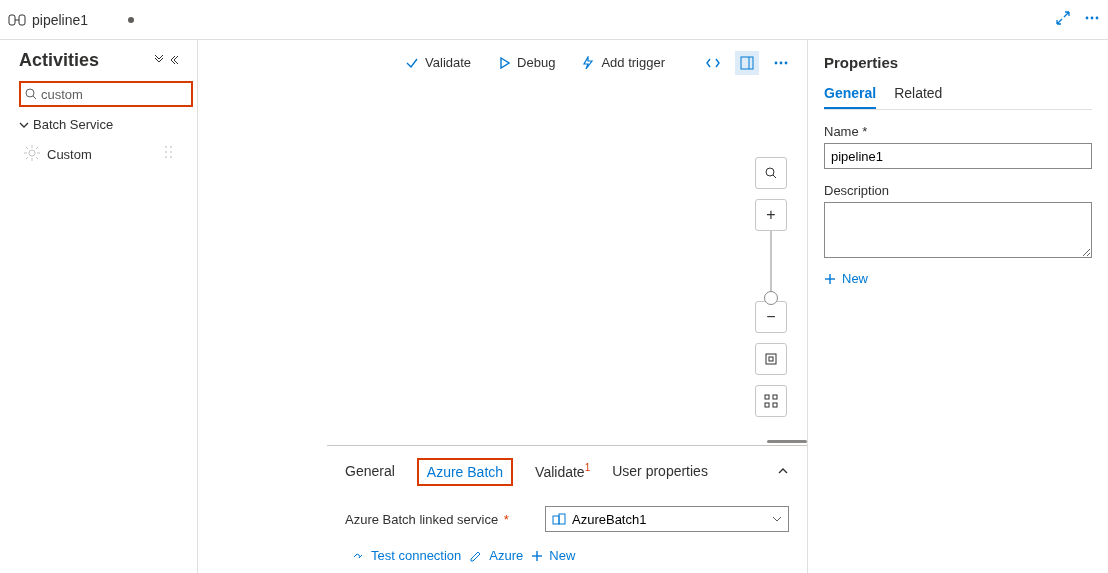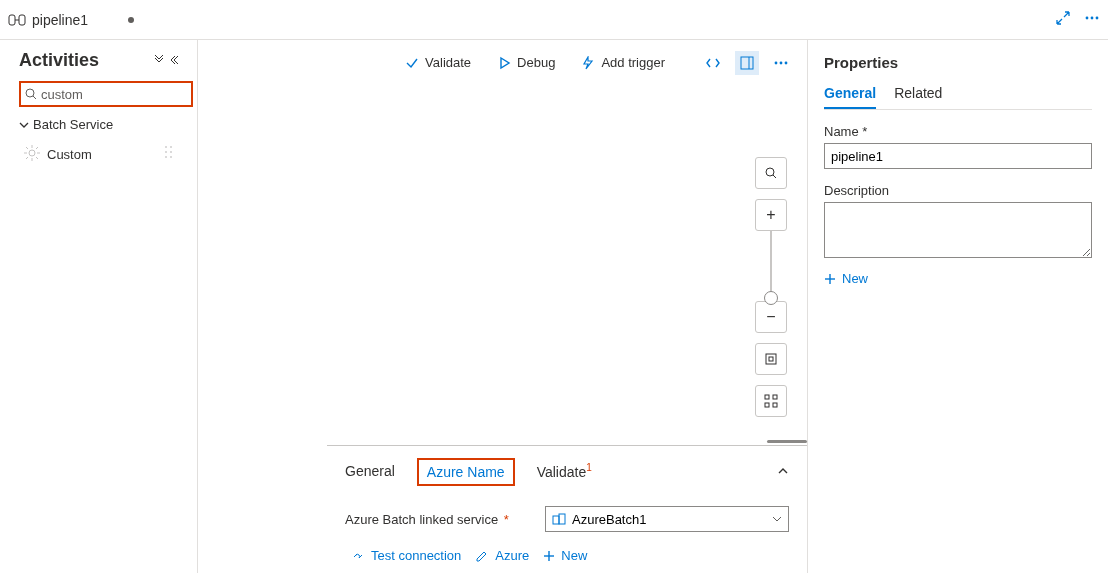--- a/index.html
+++ b/index.html
@@ -65,21 +65,21 @@
   .btabs .tab.selected { border-bottom:2px solid #0078d4; color:#0078d4; }
   .btabs .tab.highlight { border:2px solid #d83b01; padding:4px 8px;}
   .btabs .sup { color:#d83b01; font-size:10px; vertical-align:super;}
   .btabs .spacer { flex:1;}
   .btabs .chev-up { color:#323130;}
   .form-row { display:flex; align-items:center; margin-top:18px;}
   .form-row .label { width:200px; font-size:13px;}
   .form-row .req { color:#d83b01; margin-left:2px;}
   .select { display:flex; align-items:center; border:1px solid #8a8886; height:26px; width:244px; padding:0 6px; justify-content:space-between;}
   .select .left { display:flex; align-items:center; gap:6px; color:#000000;}
-  .form-actions { display:flex; gap:14px; margin-top:16px; padding-left:6px;}
+  .form-actions { display:flex; gap:8px; margin-top:16px; padding-left:6px;}
   .form-actions .lnk { display:flex; align-items:center; gap:6px; color:#0078d4; cursor:pointer; font-size:13px;}
 
   
   .props { width:300px; padding:14px 16px;}
   .props h4 { font-size:15px; font-weight:600; margin-bottom:14px;}
   .props .ptabs { display:flex; gap:18px; border-bottom:1px solid #e1dfdd;}
   .props .ptabs .ptab { padding-bottom:6px; font-size:14px; cursor:pointer; border-bottom:2px solid transparent;}
   .props .ptabs .ptab.selected { color:#0078d4; border-bottom:2px solid #0078d4; font-weight:600;}
   .props .field-label { margin-top:14px; font-size:13px;}
   .props input[type=text] { width:100%; border:1px solid #8a8886; height:26px; padding:0 6px; margin-top:4px; font-size:13px;}
@@ -283,22 +283,23 @@
           </div>
         </div>
       </div>
 
       <div class="bottom-handle">
           <div></div>
         </div>
       <div class="bottom">
         <div class="btabs">
           <span class="tab">General</span>
-          <span class="tab selected highlight">Azure Name</span>
+          <span class="tab selected highlight">Azure Batch</span>
           <span class="tab"><span>Validate</span><span class="sup">1</span></span>
+          <span class="tab">User properties</span>
           <span class="spacer"></span>
           <span class="chev-up">
             <svg width="12" height="12" viewBox="0 0 12 12">
                 <path d="M2 8 L6 4 L10 8" stroke="#323130" fill="none" stroke-width="1.4"></path>
               </svg>
           </span>
         </div>
         <div class="form-row">
           <div class="label"><span>Azure Batch linked service</span><span class="req"> *</span></div>
           <div class="select">

